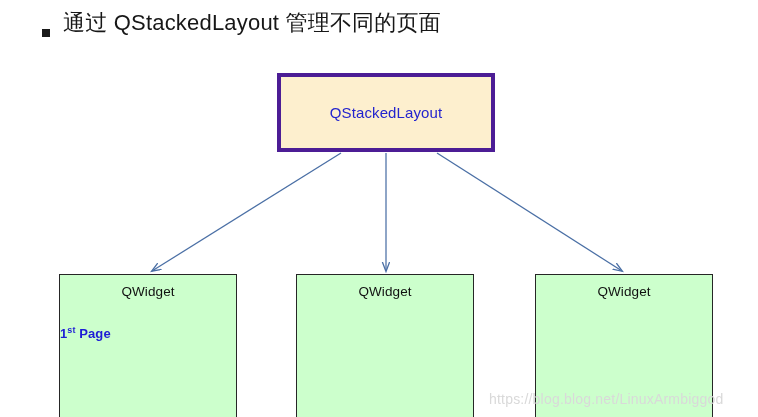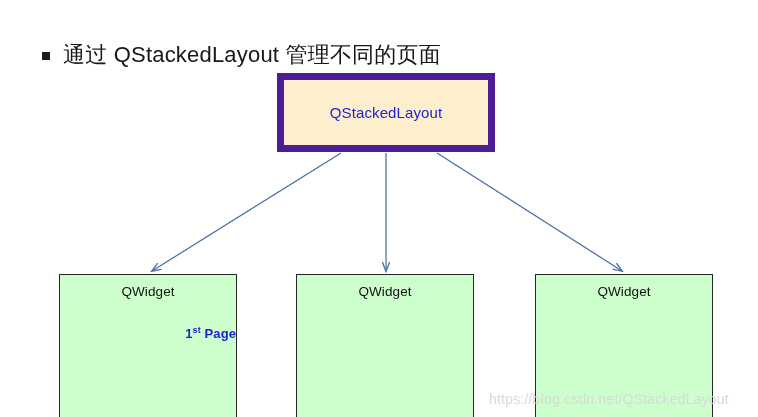--- a/index.html
+++ b/index.html
@@ -15,24 +15,23 @@
     font-family: "Liberation Sans", "DejaVu Sans", sans-serif;
     -webkit-font-smoothing: antialiased;
   }
 
   
   #title-row {
     position: absolute;
     left: 42px;
     top: 10px;
     display: flex;
-    align-items: center;
+    align-items: flex-end;
     gap: 13px;
     white-space: nowrap;
-    margin-top: 32px;
   }
   #title-bullet {
     width: 8px;
     height: 8px;
     background: #1a1a1a;
     flex: 0 0 auto;
     position: relative;
     top: 1px;
   }
   #title-text {
@@ -61,21 +60,21 @@
 
   
   #root-box {
     position: absolute;
     left: 277px;
     top: 73px;
     width: 218px;
     height: 79px;
     box-sizing: border-box;
     background: #FDEFCE;
-    border: 7px solid #4c1d95;
+    border: 4px solid #4c1d95;
     display: flex;
     align-items: center;
     justify-content: center;
   }
   #root-box-label {
     font-size: 15px;
     color: #2323CE;
     letter-spacing: 0.1px;
   }
 
@@ -101,21 +100,21 @@
     text-align: center;
     font-size: 13.5px;
     color: #111111;
     letter-spacing: 0.1px;
   }
   .page-box-caption {
     position: absolute;
     left: 0;
     right: 0;
     top: 51px;
-    text-align: right;
+    text-align: left;
     font-size: 13px;
     font-weight: bold;
     color: #1D1DD6;
     letter-spacing: 0.1px;
   }
   .page-box-caption .ord {
     font-size: 9px;
     vertical-align: super;
     line-height: 0;
     font-weight: bold;
@@ -171,13 +170,13 @@
   <div class="page-box" id="page-box-1">
     <div class="page-box-title">QWidget</div>
   </div>
 
   <div class="page-box" id="page-box-2">
     <div class="page-box-title">QWidget</div>
   </div>
 
 </div>
 
-<div id="watermark">https://blog.csdn.net/QStackedLayout</div>
+<div id="watermark">https://blog.blog.net/LinuxArmbiggod</div>
 
 </body></html>

